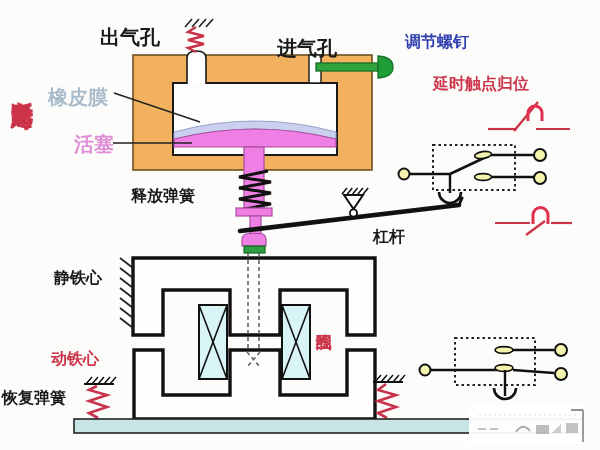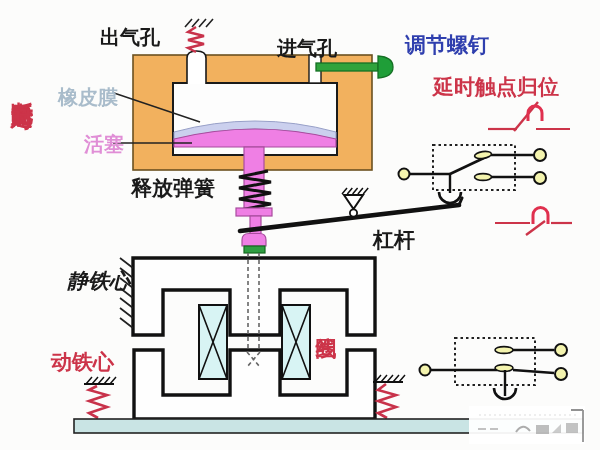--- a/index.html
+++ b/index.html
@@ -7,21 +7,21 @@
     position:relative;width:600px;height:450px;overflow:hidden;
     background:#FCFCFB;
     font-family:"Liberation Sans", sans-serif;
   }
   #stage svg{position:absolute;left:0;top:0;}
   .lbl{
     position:absolute;font-weight:700;font-size:20px;line-height:1.05;
     white-space:nowrap;color:var(--ink-black,#1a1a1a);
     font-family:"Liberation Sans", sans-serif;
   }
-  .s21{font-size:21px;}
+  .s21{font-size:16px;}
   .s22{font-size:22px;}
   .red{color:var(--accent-red,#CC3449);text-align:center;}
   .blue{color:var(--label-blue,#2F3FAE);}
   .pale{color:var(--label-pale,#A9BCCB);}
   .pink{color:var(--label-pink,#E08ED6);}
   .vert{writing-mode:vertical-rl;text-orientation:upright;letter-spacing:1px;}
 </style>
 </head>
 <body>
 
@@ -148,21 +148,22 @@
     <path d="M552,433 l9,-9 v9 z" fill="#999" opacity="0.5"></path>
     <rect x="566" y="423" width="12" height="10" fill="#888" opacity="0.5"></rect>
     <path d="M583,410 v32 M583,410 h-12" stroke="#777" stroke-width="1.8" fill="none" opacity="0.8"></path>
   </g>
 </svg>
 
   <div class="lbl" style="left:100px;top:27px;">出气孔</div>
   <div class="lbl" style="left:277px;top:38px;">进气孔</div>
   <div class="lbl s21 blue" style="left:405px;top:34px;">调节螺钉</div>
   <div class="lbl s21 red" style="left:433px;top:76px;">延时触点归位</div>
-  <div class="lbl pale" style="left:58px;top:87px;">橡皮膜</div>
-  <div class="lbl pink" style="left:84px;top:134px;">活塞</div>
+  <div class="lbl pale" style="left:48px;top:87px;">橡皮膜</div>
+  <div class="lbl pink" style="left:74px;top:134px;">活塞</div>
   <div class="lbl s22 red vert" style="left:11px;top:84px;">断电后开始延时</div>
-  <div class="lbl s21" style="left:131px;top:179px;font-family:Liberation Mono, monospace;">释放弹簧</div>
+  <div class="lbl s21" style="left:131px;top:188px;">释放弹簧</div>
   <div class="lbl s21" style="left:373px;top:229px;">杠杆</div>
-  <div class="lbl s21" style="left:67px;top:270px;font-style:italic;">静铁心</div>
+  <div class="lbl s21" style="left:54px;top:270px;">静铁心</div>
   <div class="lbl s21 red" style="left:51px;top:351px;">动铁心</div>
+  <div class="lbl s21" style="left:2px;top:390px;">恢复弹簧</div>
   <div class="lbl s21 red vert" style="left:315px;top:321px;">线圈</div>
 </div>
 
 </body></html>

